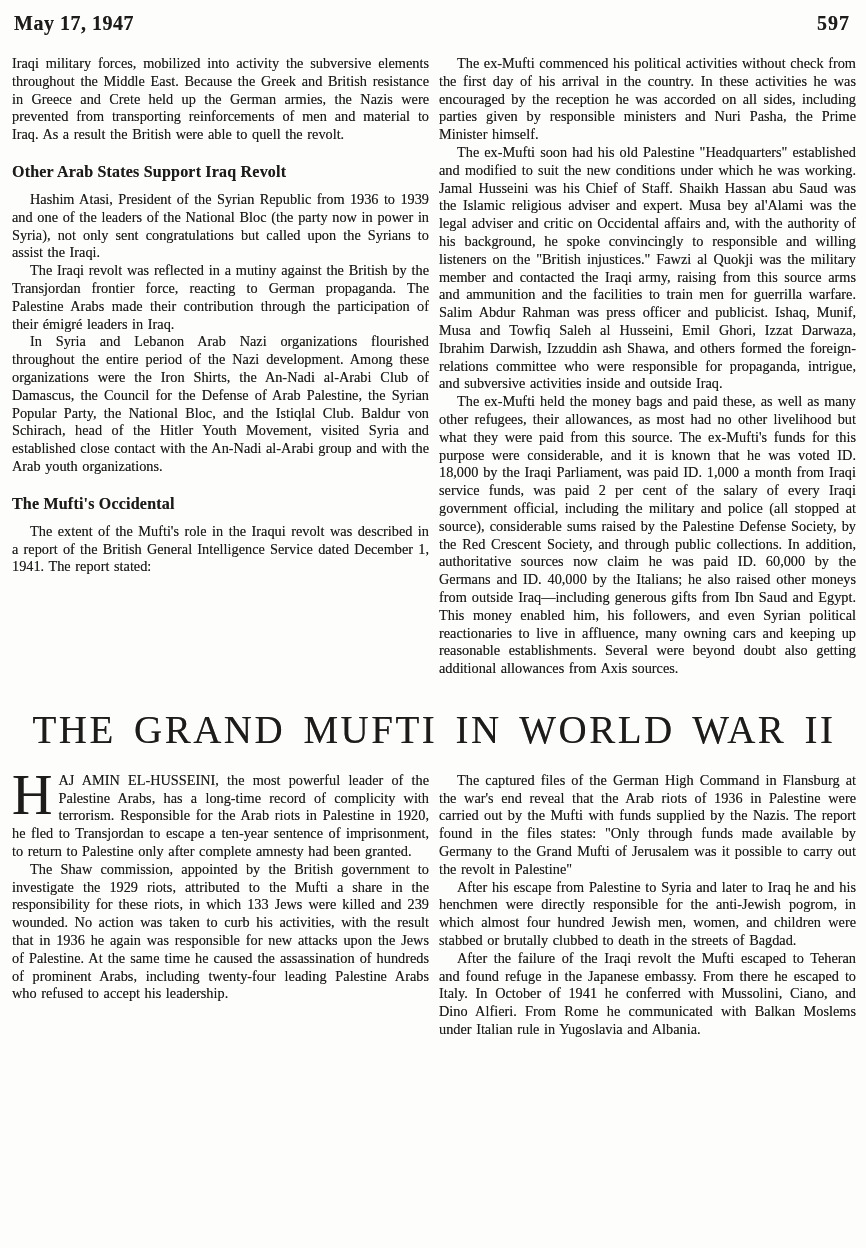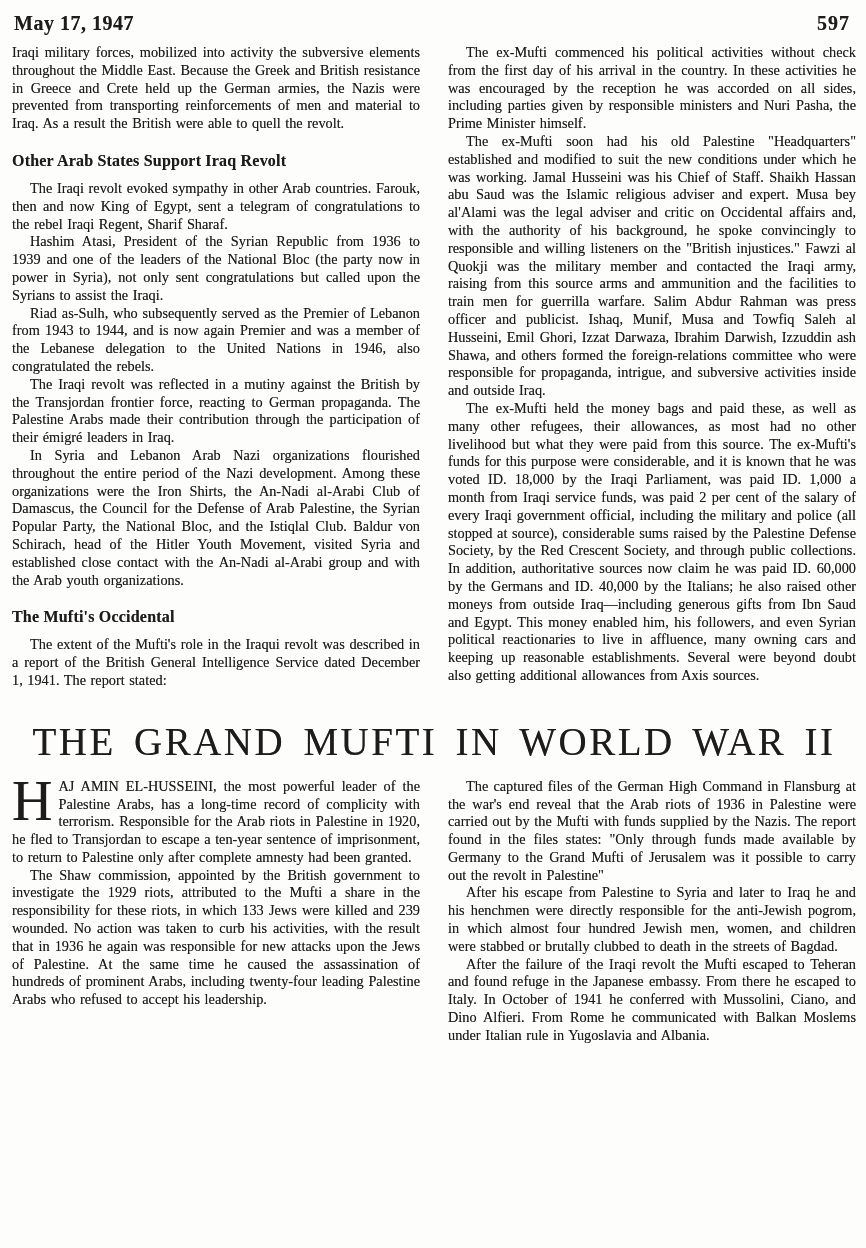--- a/index.html
+++ b/index.html
@@ -28,22 +28,22 @@
     align-items: center;
     font-size: 20px;
     font-weight: bold;
     padding: 2px 6px 0 2px;
   }
   .running-date { letter-spacing: 0.5px; }
   .folio { letter-spacing: 1px; }
 
   .cols {
     display: flex;
-    gap: 28px;
-    margin-top: 9px;
+    gap: 10px;
+    margin-top: 20px;
   }
   .col { flex: 1 1 0; min-width: 0; }
 
   .body-text p {
     margin: 0;
     font-size: 14.3px;
     line-height: 17.8px;
     text-align: justify;
     text-indent: 18px;
     word-spacing: 1px;
@@ -83,23 +83,21 @@
 
   <div class="page-header">
     <span class="running-date">May 17, 1947</span>
     <span class="folio">597</span>
   </div>
 
   <div class="cols">
     <div class="col body-text">
       <p class="noindent">Iraqi military forces, mobilized into activity the subversive elements throughout the Middle East. Because the Greek and British resistance in Greece and Crete held up the German armies, the Nazis were prevented from transporting reinforcements of men and material to Iraq. As a result the British were able to quell the revolt.</p>
       <div class="section-heading">Other Arab States Support Iraq Revolt</div>
-      <p>The Iraqi revolt evoked sympathy in other Arab countries. Farouk, then and now King of Egypt, sent a telegram of congratulations to the rebel Iraqi Regent, Sharif Sharaf.</p>
       <p>Hashim Atasi, President of the Syrian Republic from 1936 to 1939 and one of the leaders of the National Bloc (the party now in power in Syria), not only sent congratulations but called upon the Syrians to assist the Iraqi.</p>
-      <p>Riad as-Sulh, who subsequently served as the Premier of Lebanon from 1943 to 1944, and is now again Premier and was a member of the Lebanese delegation to the United Nations in 1946, also congratulated the rebels.</p>
       <p>The Iraqi revolt was reflected in a mutiny against the British by the Transjordan frontier force, reacting to German propaganda. The Palestine Arabs made their contribution through the participation of their émigré leaders in Iraq.</p>
       <p>In Syria and Lebanon Arab Nazi organizations flourished throughout the entire period of the Nazi development. Among these organizations were the Iron Shirts, the An-Nadi al-Arabi Club of Damascus, the Council for the Defense of Arab Palestine, the Syrian Popular Party, the National Bloc, and the Istiqlal Club. Baldur von Schirach, head of the Hitler Youth Movement, visited Syria and established close contact with the An-Nadi al-Arabi group and with the Arab youth organizations.</p>
       <div class="section-heading">The Mufti's Occidental</div>
       <p>The extent of the Mufti's role in the Iraqui revolt was described in a report of the British General Intelligence Service dated December 1, 1941. The report stated:</p>
     </div>
 
     <div class="col body-text">
       <p>The ex-Mufti commenced his political activities without check from the first day of his arrival in the country. In these activities he was encouraged by the reception he was accorded on all sides, including parties given by responsible ministers and Nuri Pasha, the Prime Minister himself.</p>
       <p>The ex-Mufti soon had his old Palestine "Headquarters" established and modified to suit the new conditions under which he was working. Jamal Husseini was his Chief of Staff. Shaikh Hassan abu Saud was the Islamic religious adviser and expert. Musa bey al'Alami was the legal adviser and critic on Occidental affairs and, with the authority of his background, he spoke convincingly to responsible and willing listeners on the "British injustices." Fawzi al Quokji was the military member and contacted the Iraqi army, raising from this source arms and ammunition and the facilities to train men for guerrilla warfare. Salim Abdur Rahman was press officer and publicist. Ishaq, Munif, Musa and Towfiq Saleh al Husseini, Emil Ghori, Izzat Darwaza, Ibrahim Darwish, Izzuddin ash Shawa, and others formed the foreign-relations committee who were responsible for propaganda, intrigue, and subversive activities inside and outside Iraq.</p>
       <p>The ex-Mufti held the money bags and paid these, as well as many other refugees, their allowances, as most had no other livelihood but what they were paid from this source. The ex-Mufti's funds for this purpose were considerable, and it is known that he was voted ID. 18,000 by the Iraqi Parliament, was paid ID. 1,000 a month from Iraqi service funds, was paid 2 per cent of the salary of every Iraqi government official, including the military and police (all stopped at source), considerable sums raised by the Palestine Defense Society, by the Red Crescent Society, and through public collections. In addition, authoritative sources now claim he was paid ID. 60,000 by the Germans and ID. 40,000 by the Italians; he also raised other moneys from outside Iraq—including generous gifts from Ibn Saud and Egypt. This money enabled him, his followers, and even Syrian political reactionaries to live in affluence, many owning cars and keeping up reasonable establishments. Several were beyond doubt also getting additional allowances from Axis sources.</p>

